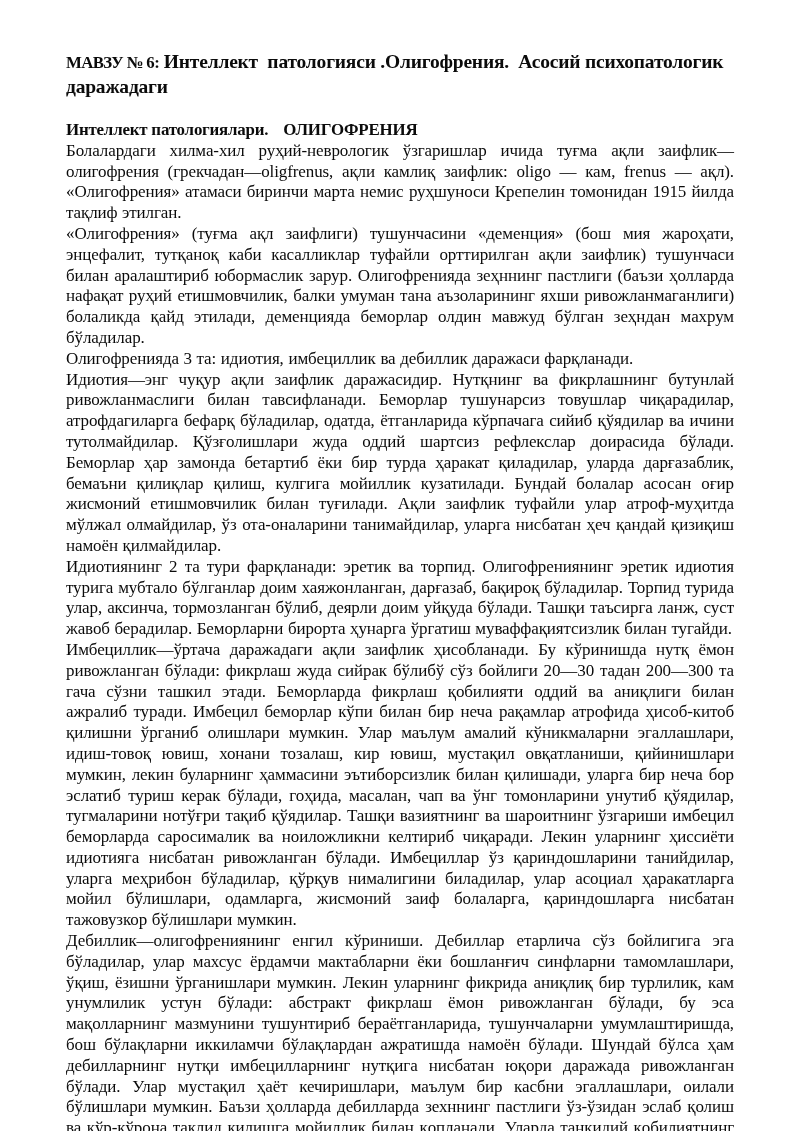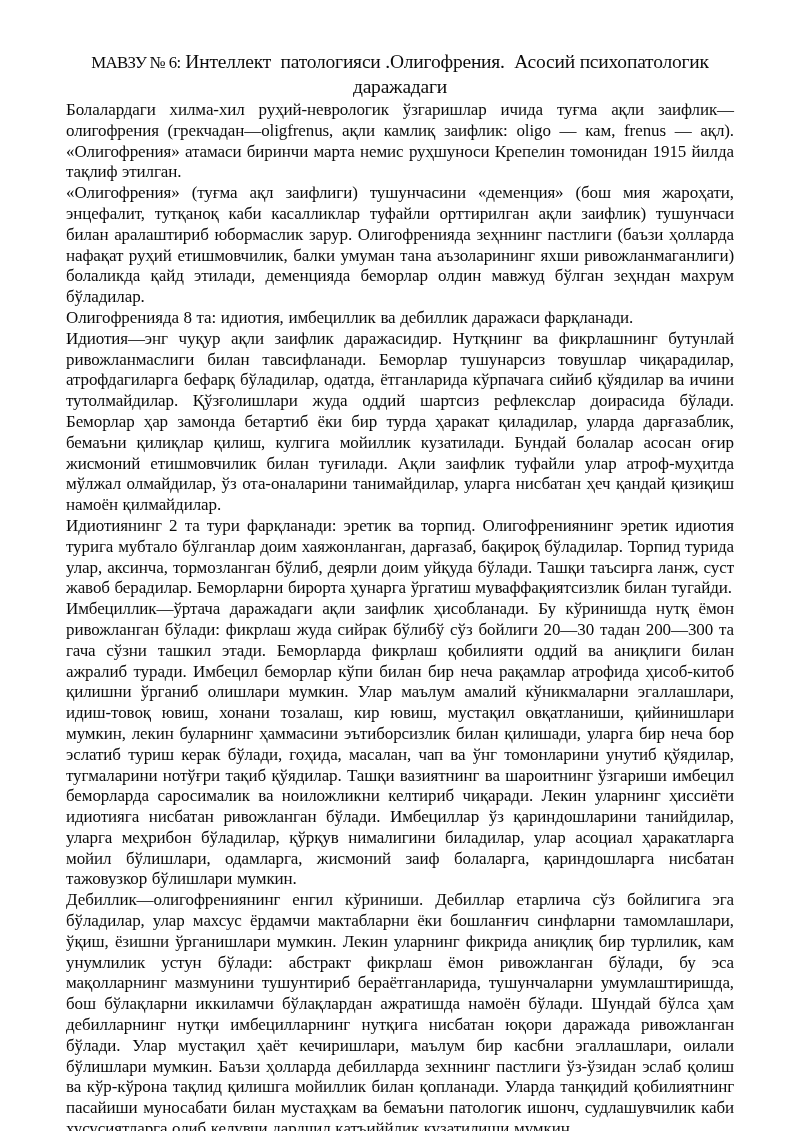--- a/index.html
+++ b/index.html
@@ -12,23 +12,22 @@
     width: 800px;
     height: 1131px;
     background: #ffffff;
     color: #0b0b0b;
     box-sizing: border-box;
     padding: 50px 66px 0 66px;
     font-family: "Liberation Serif", serif;
     overflow: hidden;
   }
   .doc-title {
-    text-align: center;
-    font-weight: normal;
-    margin: 0 0 2px 0;
+    font-weight: bold;
+    margin: 0 0 16px 0;
   }
   .title-line {
     font-size: 19.5px;
     line-height: 23.5px;
     white-space: pre-wrap;
     letter-spacing: -0.2px;
   }
   .title-prefix {
     font-size: 16.8px;
     letter-spacing: -0.6px;
@@ -56,24 +55,25 @@
 </head>
 <body>
 
 <div class="page">
 
   <div class="doc-title">
     <div class="title-line"><span class="title-prefix">МАВЗУ № 6:</span><span> Интеллект  патологияси .Олигофрения.  Асосий психопатологик</span></div>
     <div class="title-line">даражадаги</div>
   </div>
 
+  <p class="section-heading"><span>Интеллект патологиялари.</span><span class="sec-gap"></span><span>ОЛИГОФРЕНИЯ</span></p>
 
   <div class="body-text">
     <p>Болалардаги хилма-хил руҳий-неврологик ўзгаришлар ичида туғма ақли заифлик—олигофрения (грекчадан—oligfrenus, ақли камлиқ заифлик: oligo — кам, frenus — ақл). «Олигофрения» атамаси биринчи марта немис руҳшуноси Крепелин томонидан 1915 йилда тақлиф этилган.</p>
     <p>«Олигофрения» (туғма ақл заифлиги) тушунчасини «деменция» (бош мия жароҳати, энцефалит, тутқаноқ каби касалликлар туфайли орттирилган ақли заифлик) тушунчаси билан аралаштириб юбормаслик зарур. Олигофренияда зеҳннинг пастлиги (баъзи ҳолларда нафақат руҳий етишмовчилик, балки умуман тана аъзоларининг яхши ривожланмаганлиги) болаликда қайд этилади, деменцияда беморлар олдин мавжуд бўлган зеҳндан махрум бўладилар.</p>
-    <p>Олигофренияда 8 та: идиотия, имбециллик ва дебиллик даражаси фарқланади.</p>
+    <p>Олигофренияда 3 та: идиотия, имбециллик ва дебиллик даражаси фарқланади.</p>
     <p>Идиотия—энг чуқур ақли заифлик даражасидир. Нутқнинг ва фикрлашнинг бутунлай ривожланмаслиги билан тавсифланади. Беморлар тушунарсиз товушлар чиқарадилар, атрофдагиларга бефарқ бўладилар, одатда, ётганларида кўрпачага сийиб қўядилар ва ичини тутолмайдилар. Қўзғолишлари жуда оддий шартсиз рефлекслар доирасида бўлади. Беморлар ҳар замонда бетартиб ёки бир турда ҳаракат қиладилар, уларда дарғазаблик, бемаъни қилиқлар қилиш, кулгига мойиллик кузатилади. Бундай болалар асосан оғир жисмоний етишмовчилик билан туғилади. Ақли заифлик туфайли улар атроф-муҳитда мўлжал олмайдилар, ўз ота-оналарини танимайдилар, уларга нисбатан ҳеч қандай қизиқиш намоён қилмайдилар.</p>
     <p>Идиотиянинг 2 та тури фарқланади: эретик ва торпид. Олигофрениянинг эретик идиотия турига мубтало бўлганлар доим хаяжонланган, дарғазаб, бақироқ бўладилар. Торпид турида улар, аксинча, тормозланган бўлиб, деярли доим уйқуда бўлади. Ташқи таъсирга ланж, суст жавоб берадилар. Беморларни бирорта ҳунарга ўргатиш муваффақиятсизлик билан тугайди.</p>
     <p>Имбециллик—ўртача даражадаги ақли заифлик ҳисобланади. Бу кўринишда нутқ ёмон ривожланган бўлади: фикрлаш жуда сийрак бўлибў сўз бойлиги 20—30 тадан 200—300 та гача сўзни ташкил этади. Беморларда фикрлаш қобилияти оддий ва аниқлиги билан ажралиб туради. Имбецил беморлар кўпи билан бир неча рақамлар атрофида ҳисоб-китоб қилишни ўрганиб олишлари мумкин. Улар маълум амалий кўникмаларни эгаллашлари, идиш-товоқ ювиш, хонани тозалаш, кир ювиш, мустақил овқатланиши, қийинишлари мумкин, лекин буларнинг ҳаммасини эътиборсизлик билан қилишади, уларга бир неча бор эслатиб туриш керак бўлади, гоҳида, масалан, чап ва ўнг томонларини унутиб қўядилар, тугмаларини нотўғри тақиб қўядилар. Ташқи вазиятнинг ва шароитнинг ўзгариши имбецил беморларда саросималик ва ноиложликни келтириб чиқаради. Лекин уларнинг ҳиссиёти идиотияга нисбатан ривожланган бўлади. Имбециллар ўз қариндошларини танийдилар, уларга меҳрибон бўладилар, қўрқув нималигини биладилар, улар асоциал ҳаракатларга мойил бўлишлари, одамларга, жисмоний заиф болаларга, қариндошларга нисбатан тажовузкор бўлишлари мумкин.</p>
     <p>Дебиллик—олигофрениянинг енгил кўриниши. Дебиллар етарлича сўз бойлигига эга бўладилар, улар махсус ёрдамчи мактабларни ёки бошланғич синфларни тамомлашлари, ўқиш, ёзишни ўрганишлари мумкин. Лекин уларнинг фикрида аниқлиқ бир турлилик, кам унумлилик устун бўлади: абстракт фикрлаш ёмон ривожланган бўлади, бу эса мақолларнинг мазмунини тушунтириб бераётганларида, тушунчаларни умумлаштиришда, бош бўлақларни иккиламчи бўлақлардан ажратишда намоён бўлади. Шундай бўлса ҳам дебилларнинг нутқи имбецилларнинг нутқига нисбатан юқори даражада ривожланган бўлади. Улар мустақил ҳаёт кечиришлари, маълум бир касбни эгаллашлари, оилали бўлишлари мумкин. Баъзи ҳолларда дебилларда зехннинг пастлиги ўз-ўзидан эслаб қолиш ва кўр-кўрона тақлид қилишга мойиллик билан қопланади. Уларда танқидий қобилиятнинг пасайиши муносабати билан мустаҳкам ва бемаъни патологик ишонч, судлашувчилик каби хусусиятларга олиб келувчи дардчил қатъиййлик кузатилиши мумкин.</p>
   </div>
 
 </div>
 
 </body></html>

